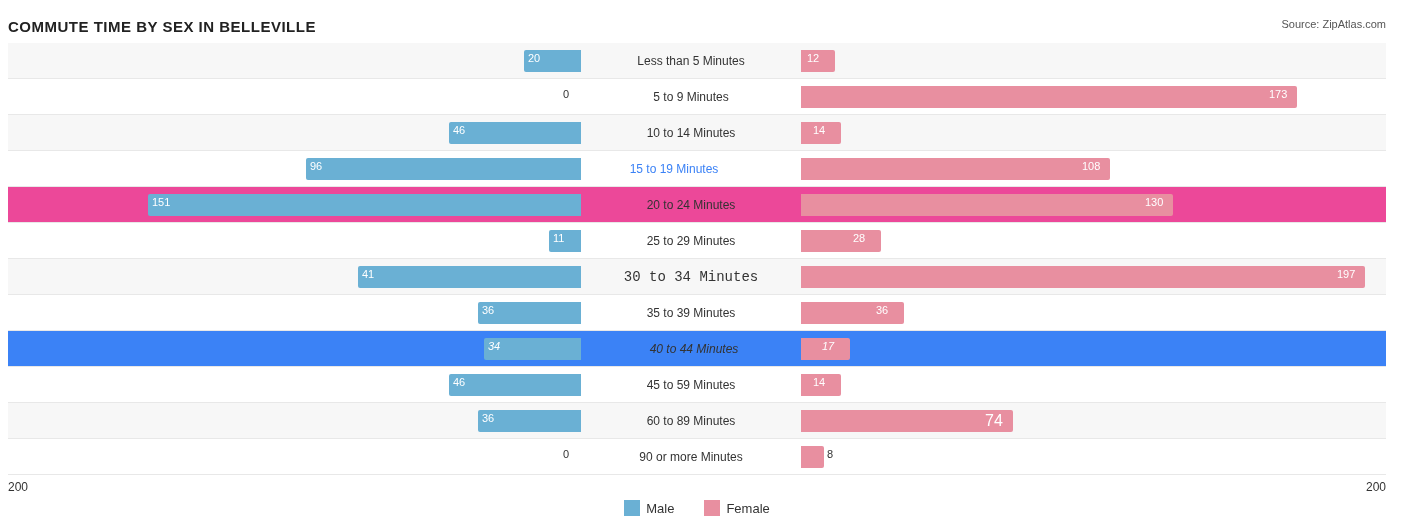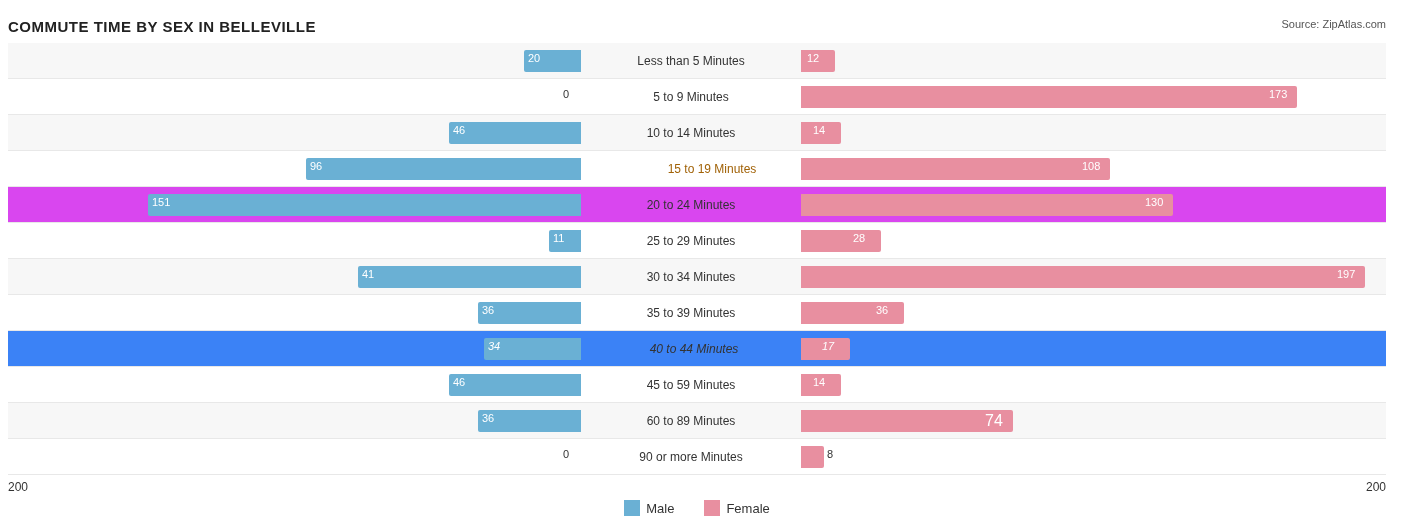--- a/index.html
+++ b/index.html
@@ -232,33 +232,33 @@
           position:absolute;
           top:9px;
           left:1074px;
           font-size:11px;
           color:#fff;
           z-index:3;
         ">108</span>
         <div style="
       position:absolute;
       width:220px;
-      left:594px;
-      top:0;
-      height:36px;
-      display:flex;
-      align-items:center;
-      justify-content:center;
-      font-size:12px;
-      color:#a16207;
+      left:556px;
+      top:0;
+      height:36px;
+      display:flex;
+      align-items:center;
+      justify-content:center;
+      font-size:12px;
+      color:#3b82f6;
       z-index:2;
       text-align:center;
     ">15 to 19 Minutes</div>
       </div>
-      <div style="position: relative; height: 36px; background: #d946ef; border-bottom: 1px solid rgb(232, 232, 232);">
+      <div style="position: relative; height: 36px; background: #ec4899; border-bottom: 1px solid rgb(232, 232, 232);">
         <div style="
         position:absolute;
         height:22px;
         top:7px;
         left:140px;
         width:433px;
         background:#6ab0d4;
         border-radius:2px 0 0 2px;
       "></div>
         <div style="
@@ -388,24 +388,25 @@
         ">197</span>
         <div style="
       position:absolute;
       width:220px;
       left:573px;
       top:0;
       height:36px;
       display:flex;
       align-items:center;
       justify-content:center;
-      font-size:12px;
-      color:#333;
-      z-index:2;
-      text-align:center;
+      font-size:14px;
+      color:#333;
+      z-index:2;
+      text-align:center;
+      font-family:Liberation Mono, monospace;
     ">30 to 34 Minutes</div>
       </div>
       <div style="position: relative; height: 36px; background: rgb(255, 255, 255); border-bottom: 1px solid rgb(232, 232, 232);">
         <div style="
         position:absolute;
         height:22px;
         top:7px;
         left:470px;
         width:103px;
         background:#6ab0d4;

